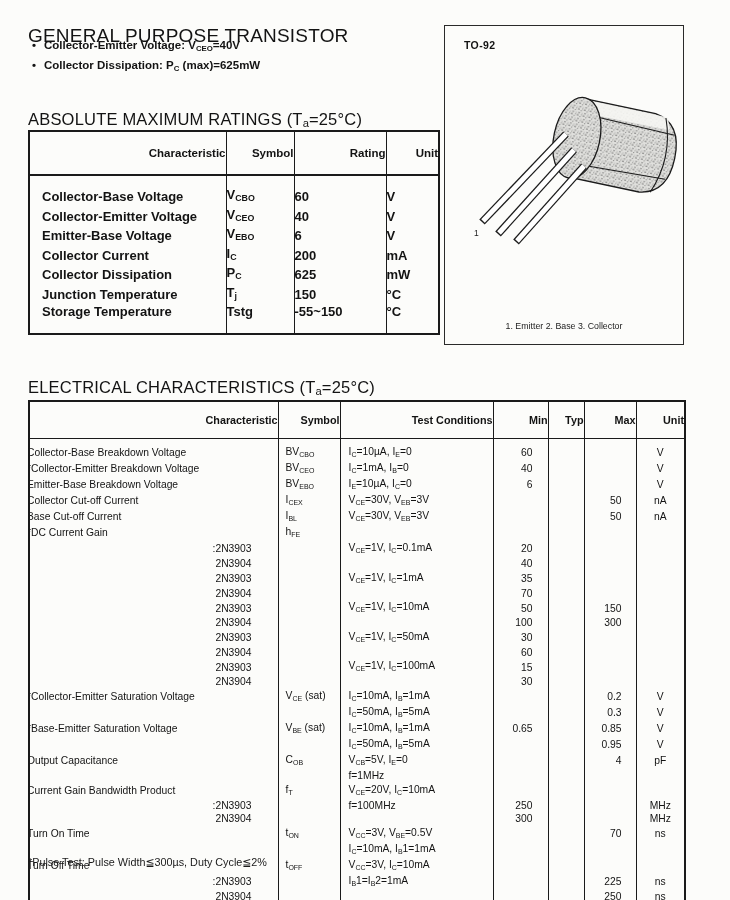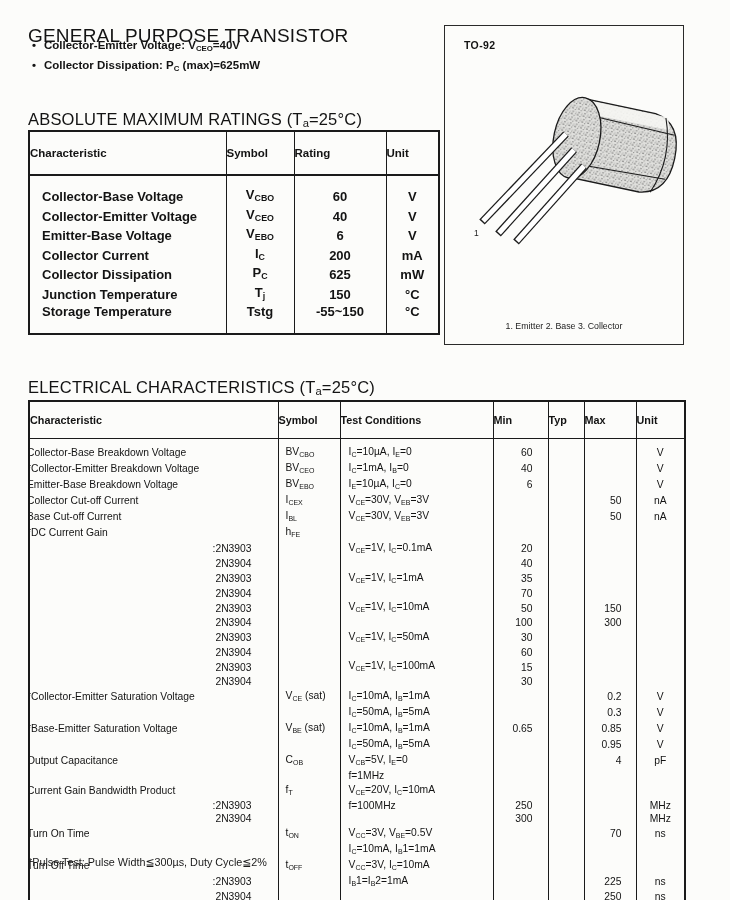--- a/index.html
+++ b/index.html
@@ -25,32 +25,32 @@
 
   
   .to92-box{left:444px;top:25px;width:238px;height:318px;border:1.4px solid #2a2a2a;background:#fcfcfa;}
   .to92-label{position:absolute;left:19px;top:13px;font-size:10.5px;font-weight:bold;letter-spacing:.4px;}
   .to92-caption{position:absolute;left:0;bottom:13px;width:100%;text-align:center;font-size:8.8px;color:#222;}
   .to92-svg{position:absolute;left:0;top:0;}
 
   
   table{border-collapse:collapse;table-layout:fixed;}
   th,td{padding:0;overflow:hidden;white-space:nowrap;}
-  th{font-weight:bold;text-align:left;vertical-align:middle;}
+  th{font-weight:bold;text-align:right;vertical-align:middle;}
   td{vertical-align:middle;}
 
   
   .amr-wrap{left:28px;top:130px;}
   .amr{border:2px solid #1a1a1a;width:410px;}
   .amr th{height:42px;font-size:11.5px;border-bottom:2px solid #1a1a1a;}
   .amr th+th{border-left:1.4px solid #1a1a1a;}
   .amr td{height:15.6px;line-height:15.6px;font-size:13px;font-weight:bold;}
   .amr td+td{border-left:1.4px solid #1a1a1a;}
   .amr td.c0{padding-left:12px;}
-  .amr td.c1,.amr td.c2,.amr td.c3{text-align:center;}
+  .amr td.c1,.amr td.c2,.amr td.c3{}
   .amr tbody tr:first-child td{padding-top:11px;}
   .amr tbody tr:last-child td{padding-bottom:13px;margin-left:8px;}
 
   
   .ec-wrap{left:28px;top:400px;}
   .ec{border:2px solid #1a1a1a;width:656px;}
   .ec th{height:36px;font-size:10.8px;border-bottom:1.8px solid #1a1a1a;}
   .ec th+th{border-left:1.3px solid #1a1a1a;}
   .ec td{height:13.5px;line-height:13.5px;font-size:10.3px;}
   .ec td+td{border-left:1.3px solid #1a1a1a;}

